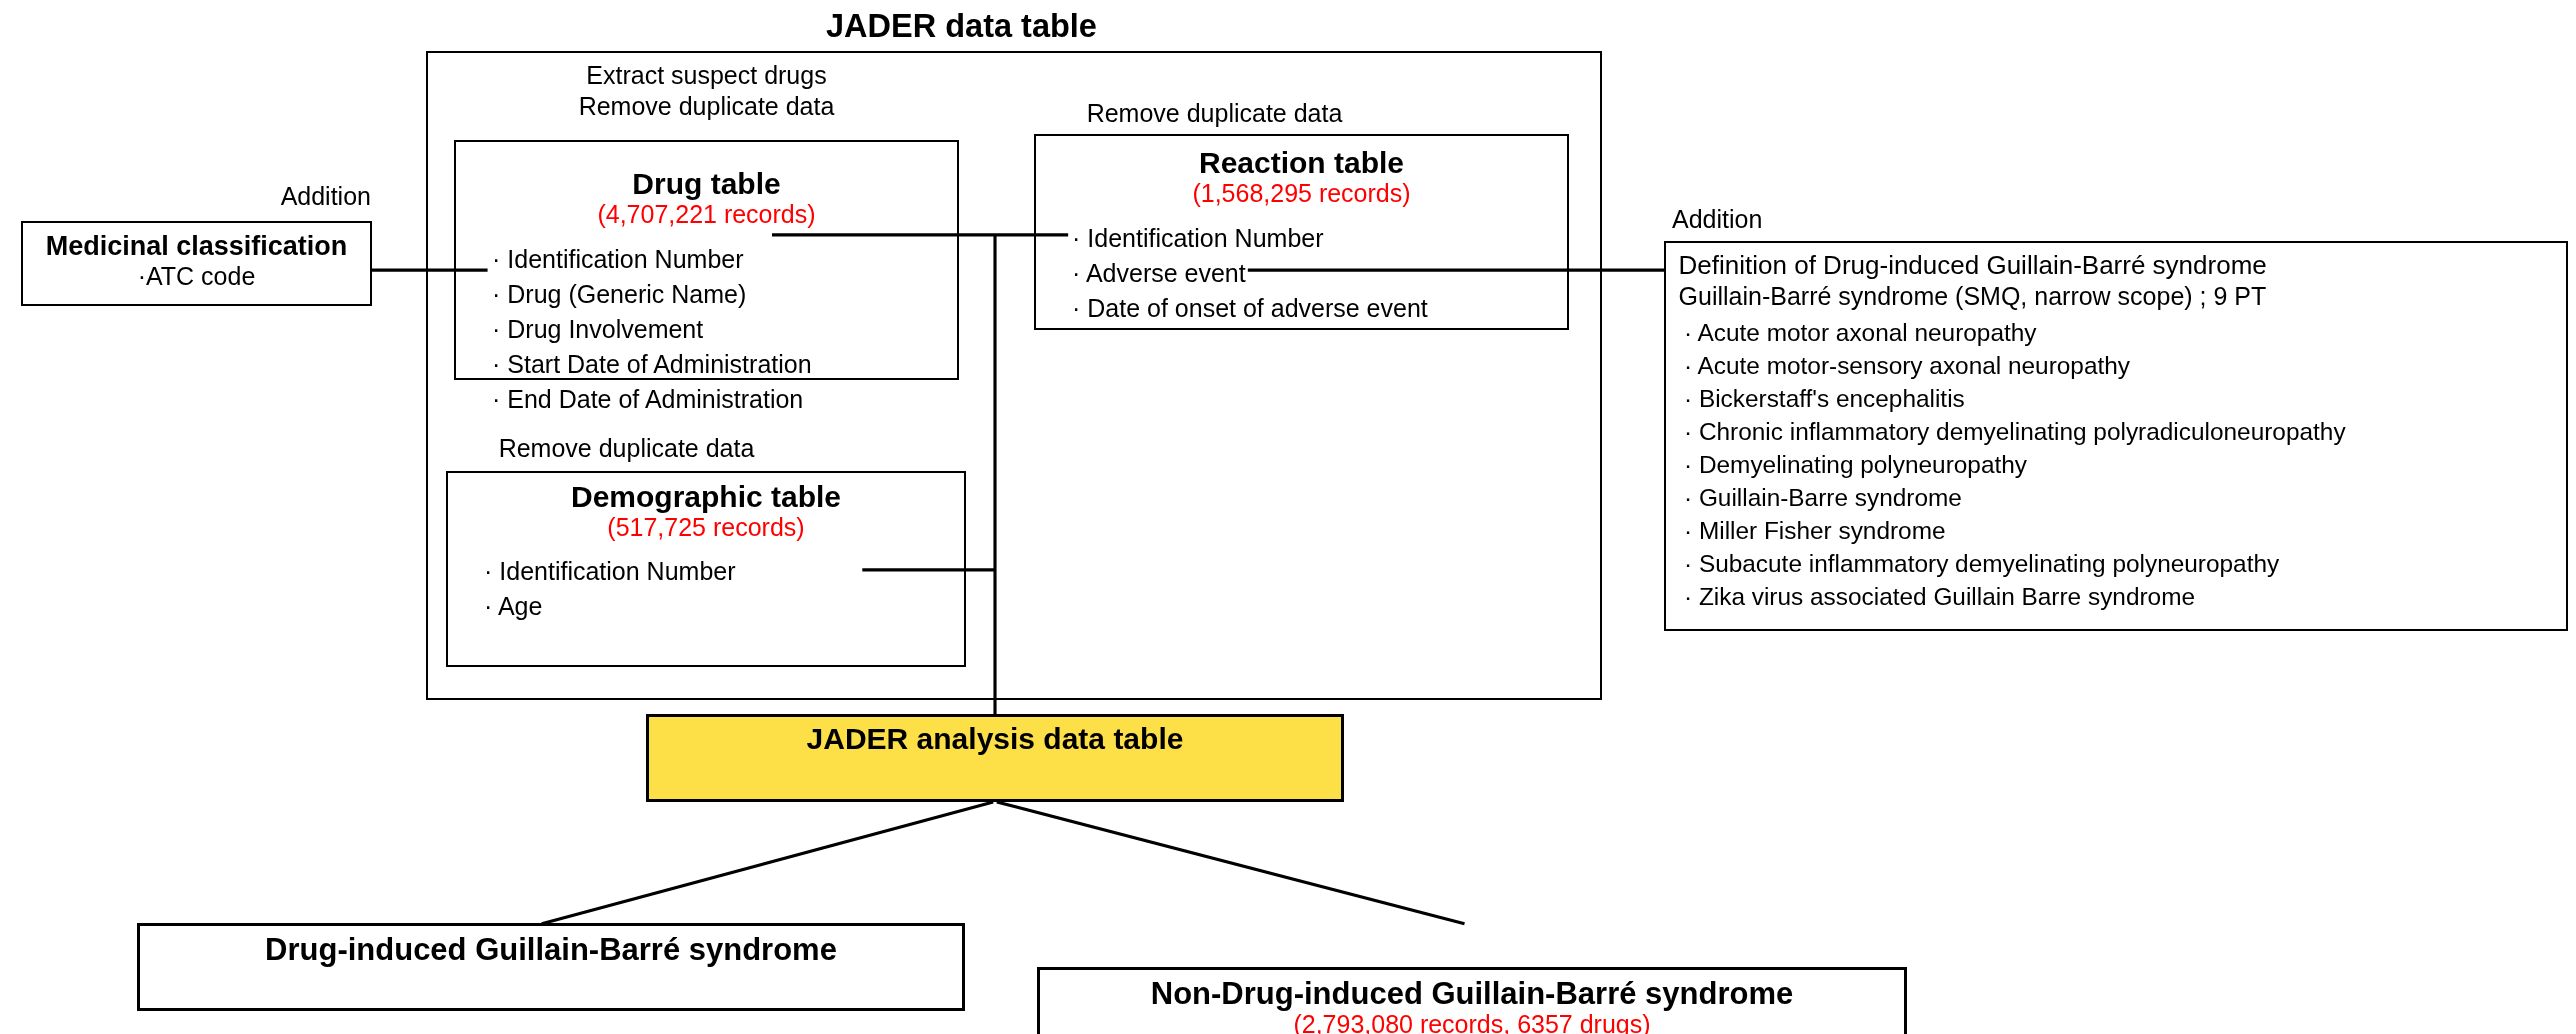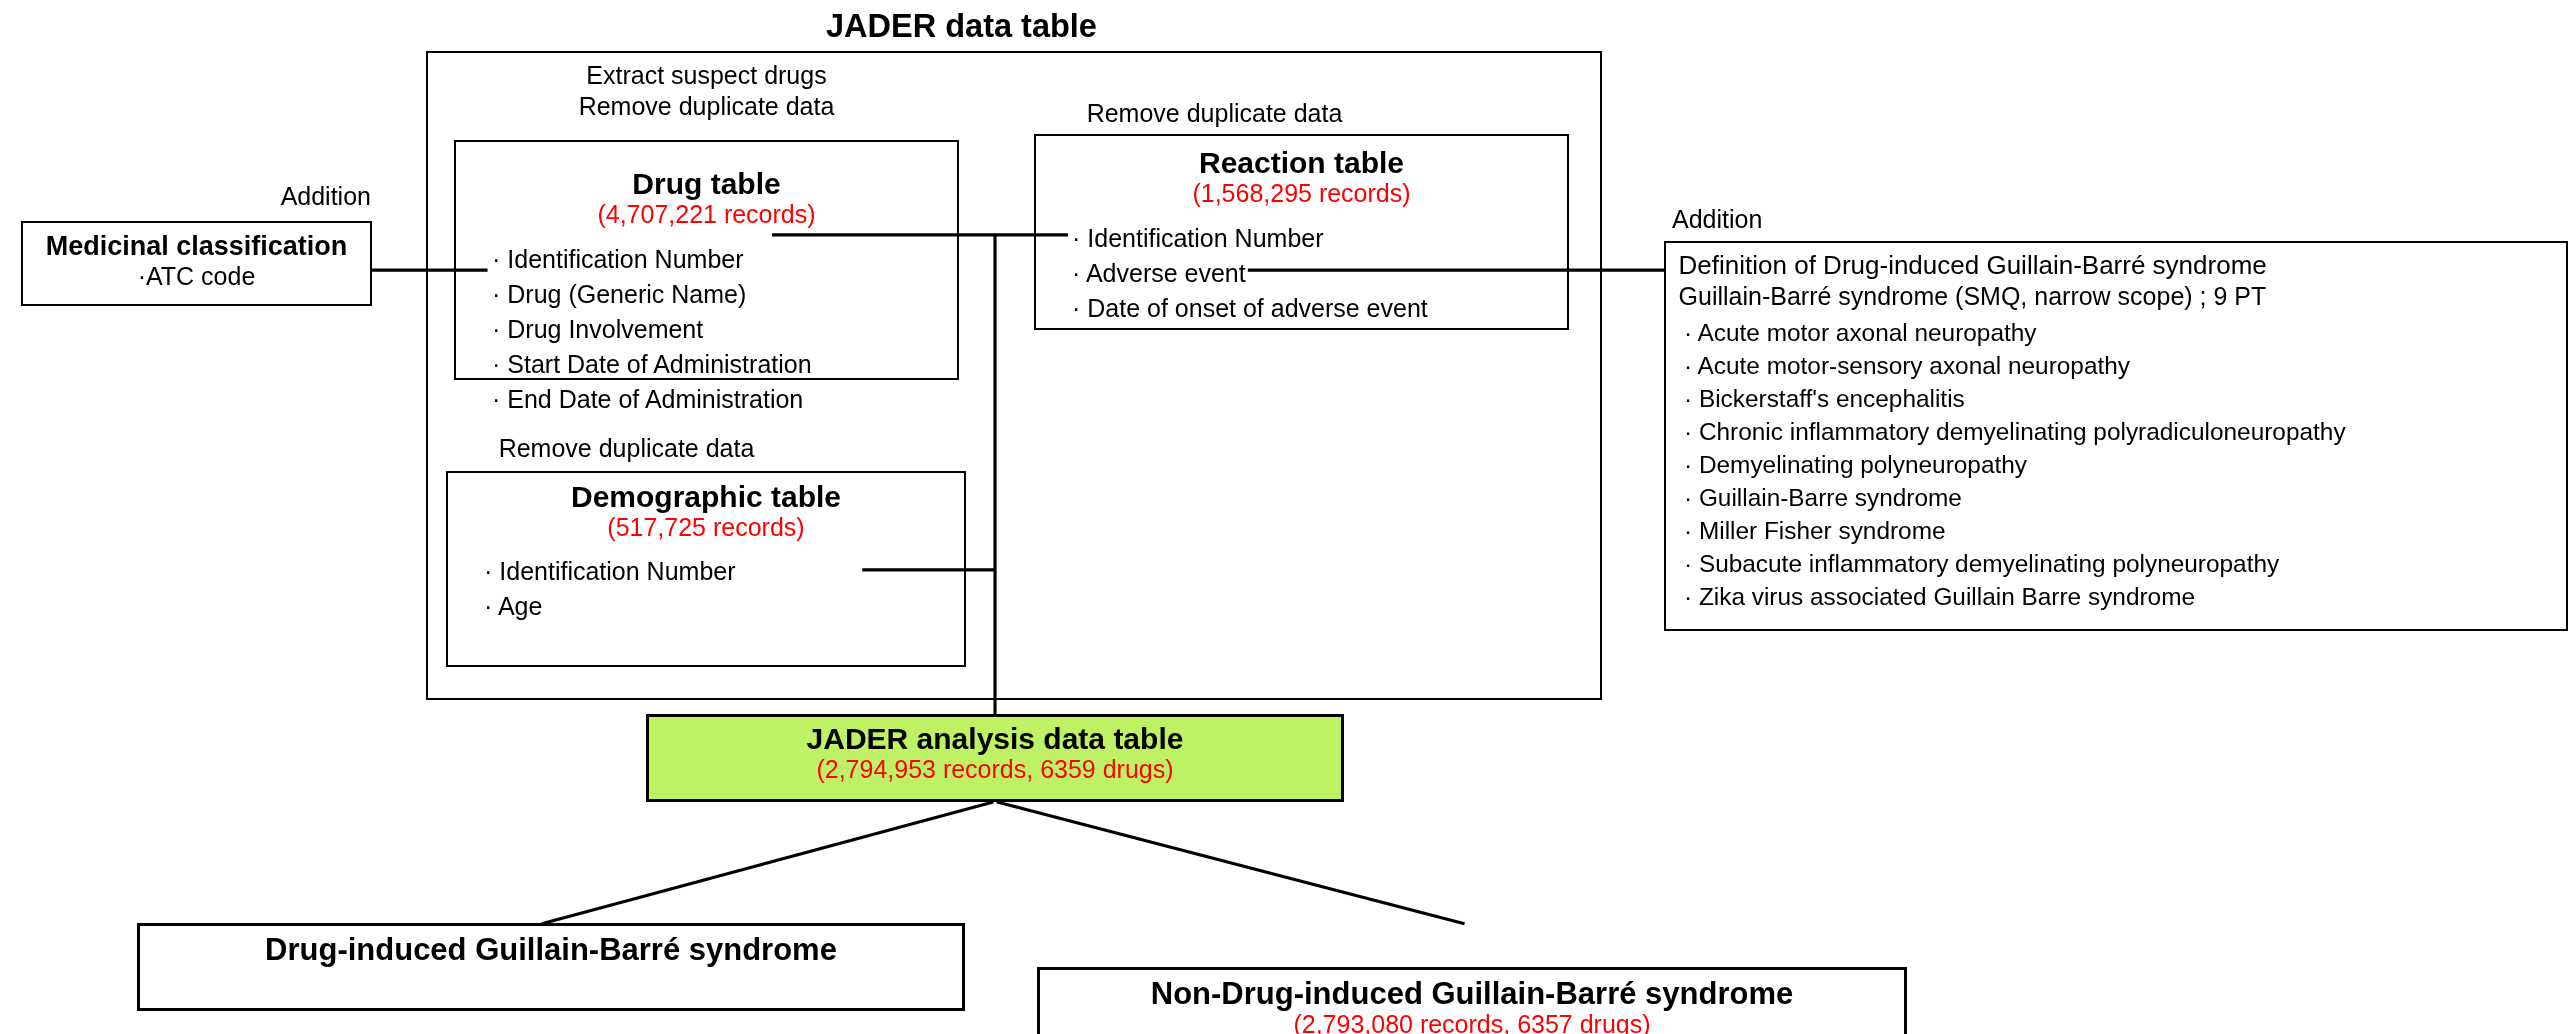--- a/index.html
+++ b/index.html
@@ -27,21 +27,21 @@
   #demographic-box{left:446px;top:471px;width:520px;height:196px;padding-top:7.2px;}
   #demographic-box ul.items{margin-top:12.6px;}
   #medicinal-box{left:21px;top:221px;width:351px;height:85px;padding-top:8.1px;}
   #medicinal-box .med-title{font-weight:bold;font-size:27px;line-height:31px;text-align:center;}
   #medicinal-box .med-item{font-size:25px;line-height:29px;text-align:center;}
   #medicinal-box .med-item::before{content:"\00B7 ";}
   #definition-box{left:1664px;top:241px;width:904px;height:390px;padding:7.2px 9px 0 12.6px;}
   #definition-box .def-title{font-weight:normal;font-size:26px;line-height:31px;white-space:nowrap;}
   #definition-box .def-subtitle{font-size:25px;line-height:31px;white-space:nowrap;}
   #definition-box ul.items{margin-top:3.6px;padding-left:5.4px;font-size:24.4px;line-height:33px;}
-  #analysis-box{left:646px;top:714px;width:698px;height:88px;background:#bef264;padding-top:5.4px;}
+  #analysis-box{left:646px;top:714px;width:698px;height:88px;background:#fde047;padding-top:5.4px;}
   .outcome{padding-top:7.2px;}
   .outcome .tbl-title{font-size:31px;}
   #outcome-left{left:137px;top:923px;width:828px;height:88px;}
   #outcome-right{left:1037px;top:923px;width:870px;height:88px;margin-top:44px;}
   #connector-lines{position:absolute;left:0;top:0;width:2576px;height:1035px;
     pointer-events:none;z-index:5;}
   #connector-lines line{stroke:#000;stroke-width:3.5;}
 </style>
 </head>
 <body>
@@ -108,21 +108,20 @@
       <li>Demyelinating polyneuropathy</li>
       <li>Guillain-Barre syndrome</li>
       <li>Miller Fisher syndrome</li>
       <li>Subacute inflammatory demyelinating polyneuropathy</li>
       <li>Zika virus associated Guillain Barre syndrome</li>
     </ul>
   </div>
 
   <div class="box thick" id="analysis-box">
     <div class="tbl-title">JADER analysis data table</div>
-    <div class="records">(2,794,953 records, 6359 drugs)</div>
   </div>
 
   <div class="box thick outcome" id="outcome-left">
     <div class="tbl-title">Drug-induced Guillain-Barré syndrome</div>
   </div>
 
   <div class="box thick outcome" id="outcome-right">
     <div class="tbl-title">Non-Drug-induced Guillain-Barré syndrome</div>
     <div class="records">(2,793,080 records, 6357 drugs)</div>
   </div>

